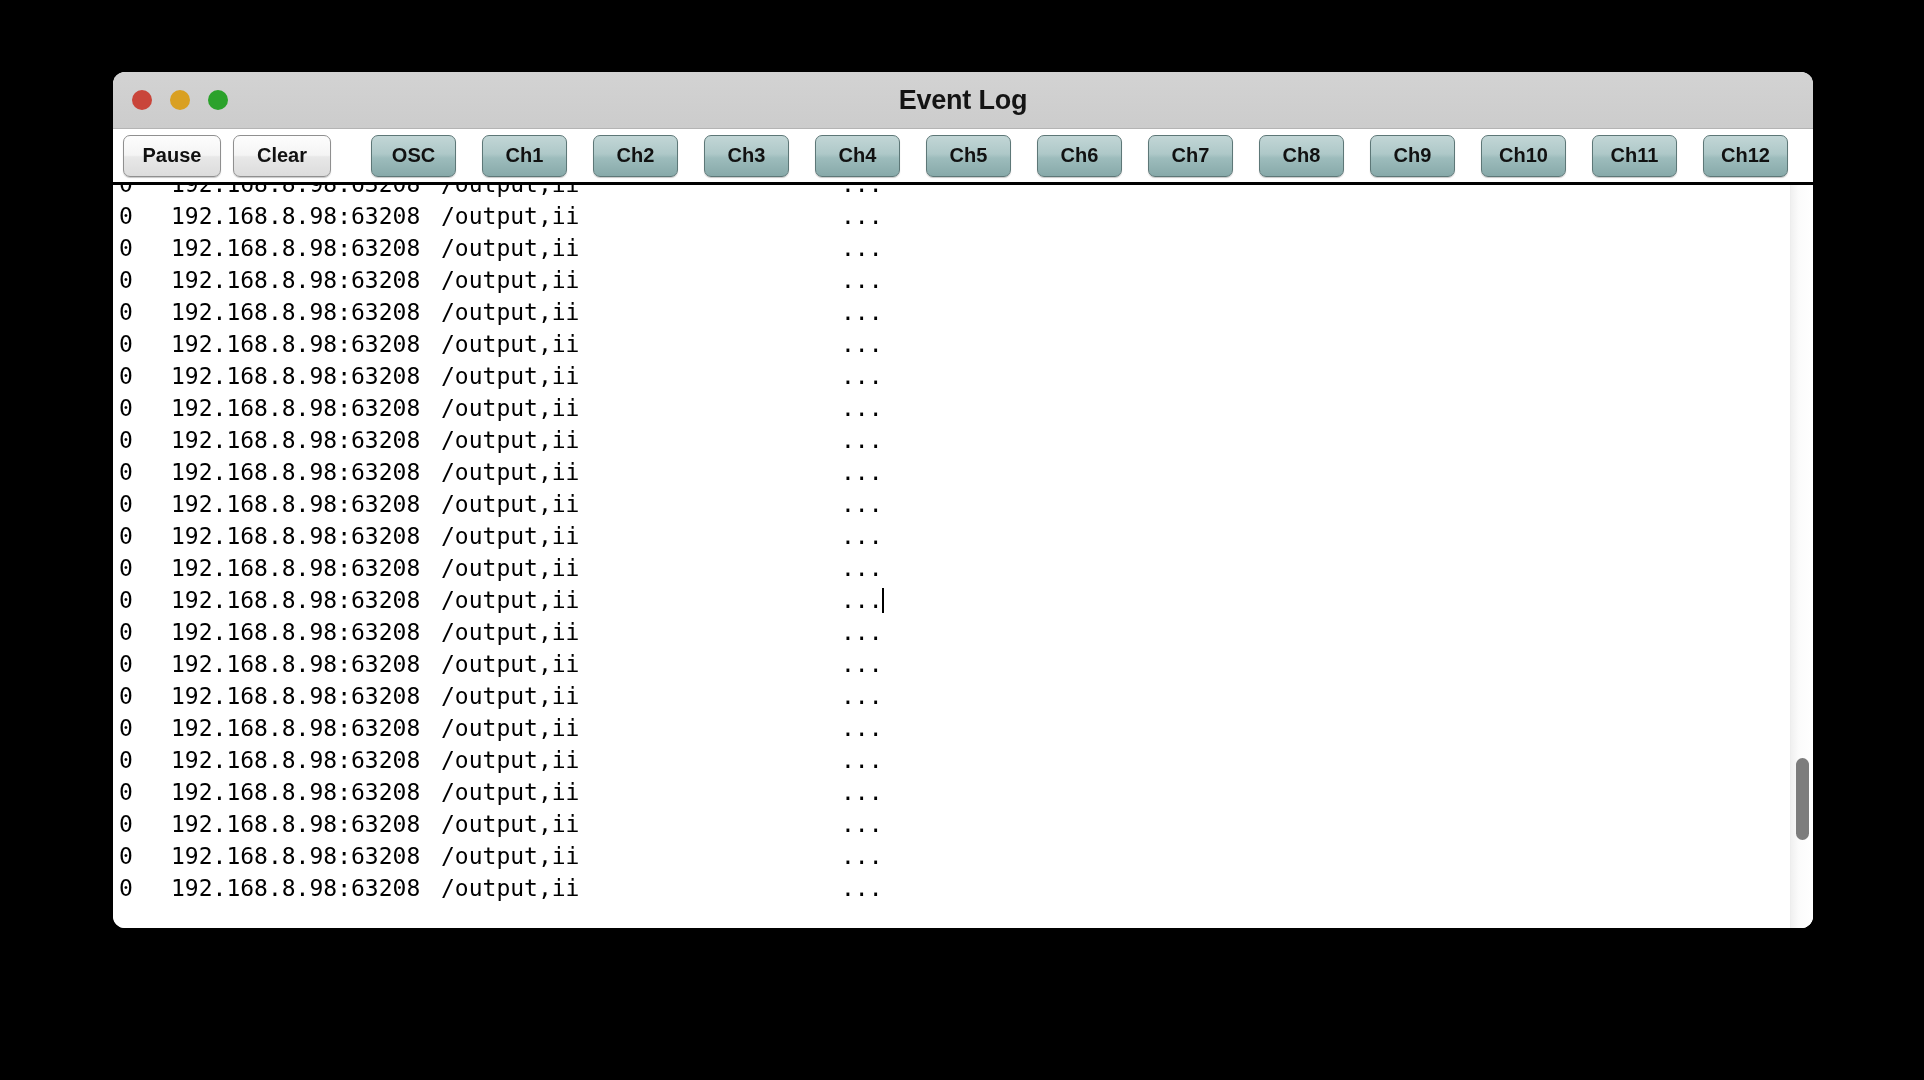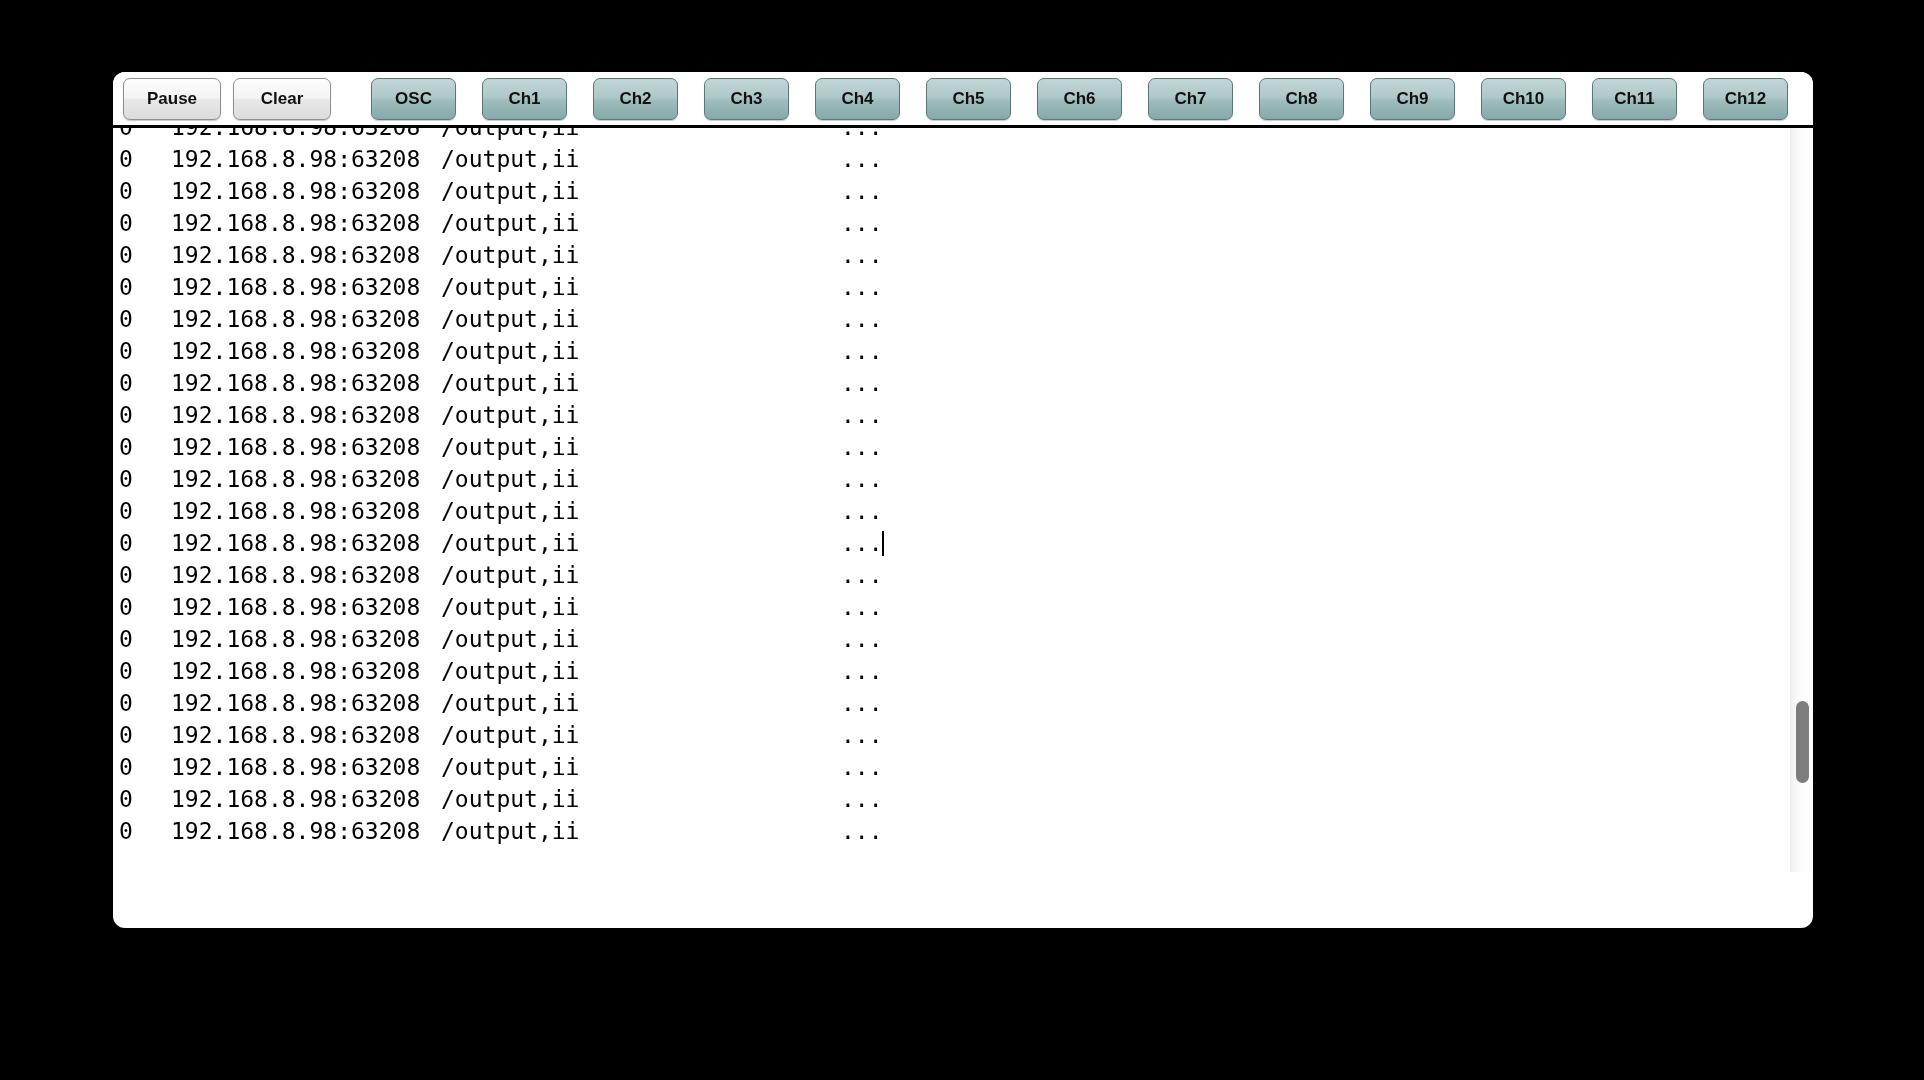--- a/index.html
+++ b/index.html
@@ -83,21 +83,21 @@
     overflow: hidden;
     white-space: nowrap;
   }
   .btn {
     flex: 0 0 auto;
     height: 42px;
     border-radius: 7px;
     display: inline-flex;
     align-items: center;
     justify-content: center;
-    font-size: 17px;
+    font-size: 20px;
     font-weight: bold;
     color: #111111;
     box-sizing: border-box;
     cursor: default;
     user-select: none;
   }
   .btn.plain {
     width: 98px;
     margin-right: 12px;
     background: linear-gradient(to bottom, #fdfdfd 0%, #f4f4f4 48%, #e8e8e8 52%, #dcdcdc 100%);
@@ -172,20 +172,28 @@
     background: #7d7d7d;
   }
 </style>
 </head>
 <body>
 
 <div id="stage">
 
   <div id="window">
 
+    <div id="titlebar">
+      <div class="traffic-lights">
+        <span class="light red"></span>
+        <span class="light yellow"></span>
+        <span class="light green"></span>
+      </div>
+      <div id="window-title">Event Log</div>
+    </div>
 
     <div id="toolbar">
 
     <div class="btn plain">Pause</div>
         <div class="btn plain">Clear</div>
         <div class="btn chan first-chan">OSC</div>
         <div class="btn chan">Ch1</div>
         <div class="btn chan">Ch2</div>
         <div class="btn chan">Ch3</div>
         <div class="btn chan">Ch4</div>

